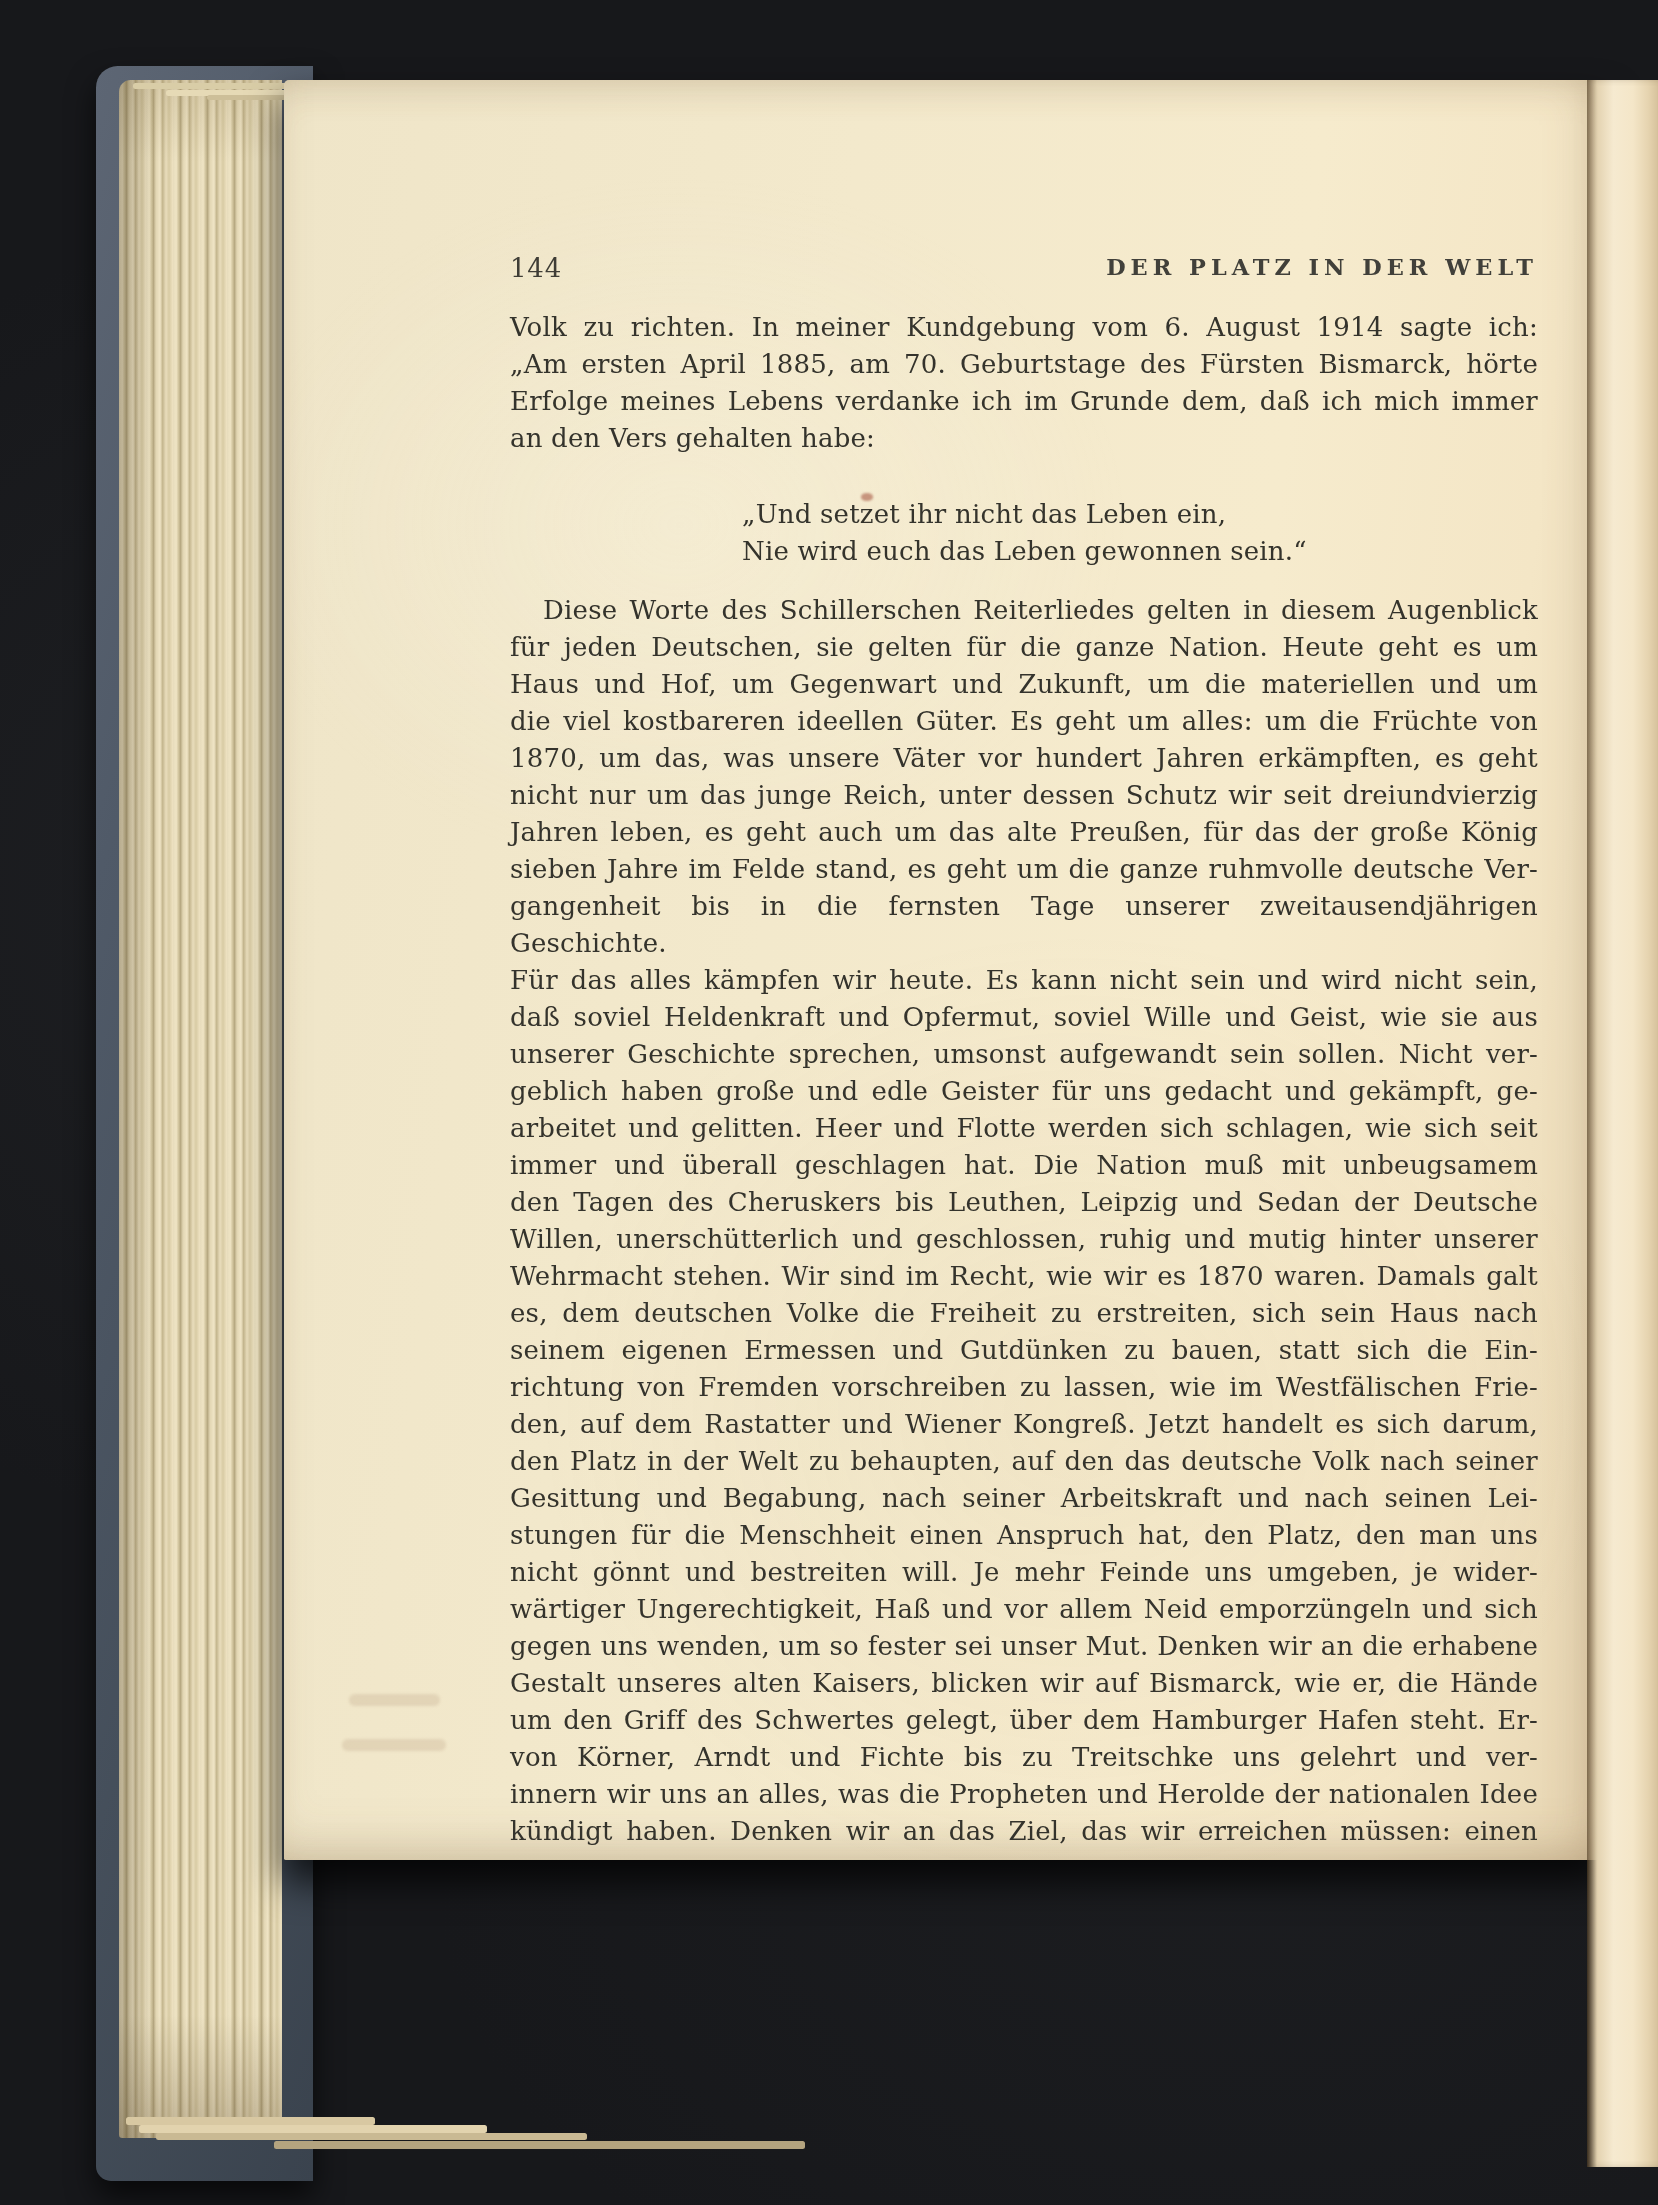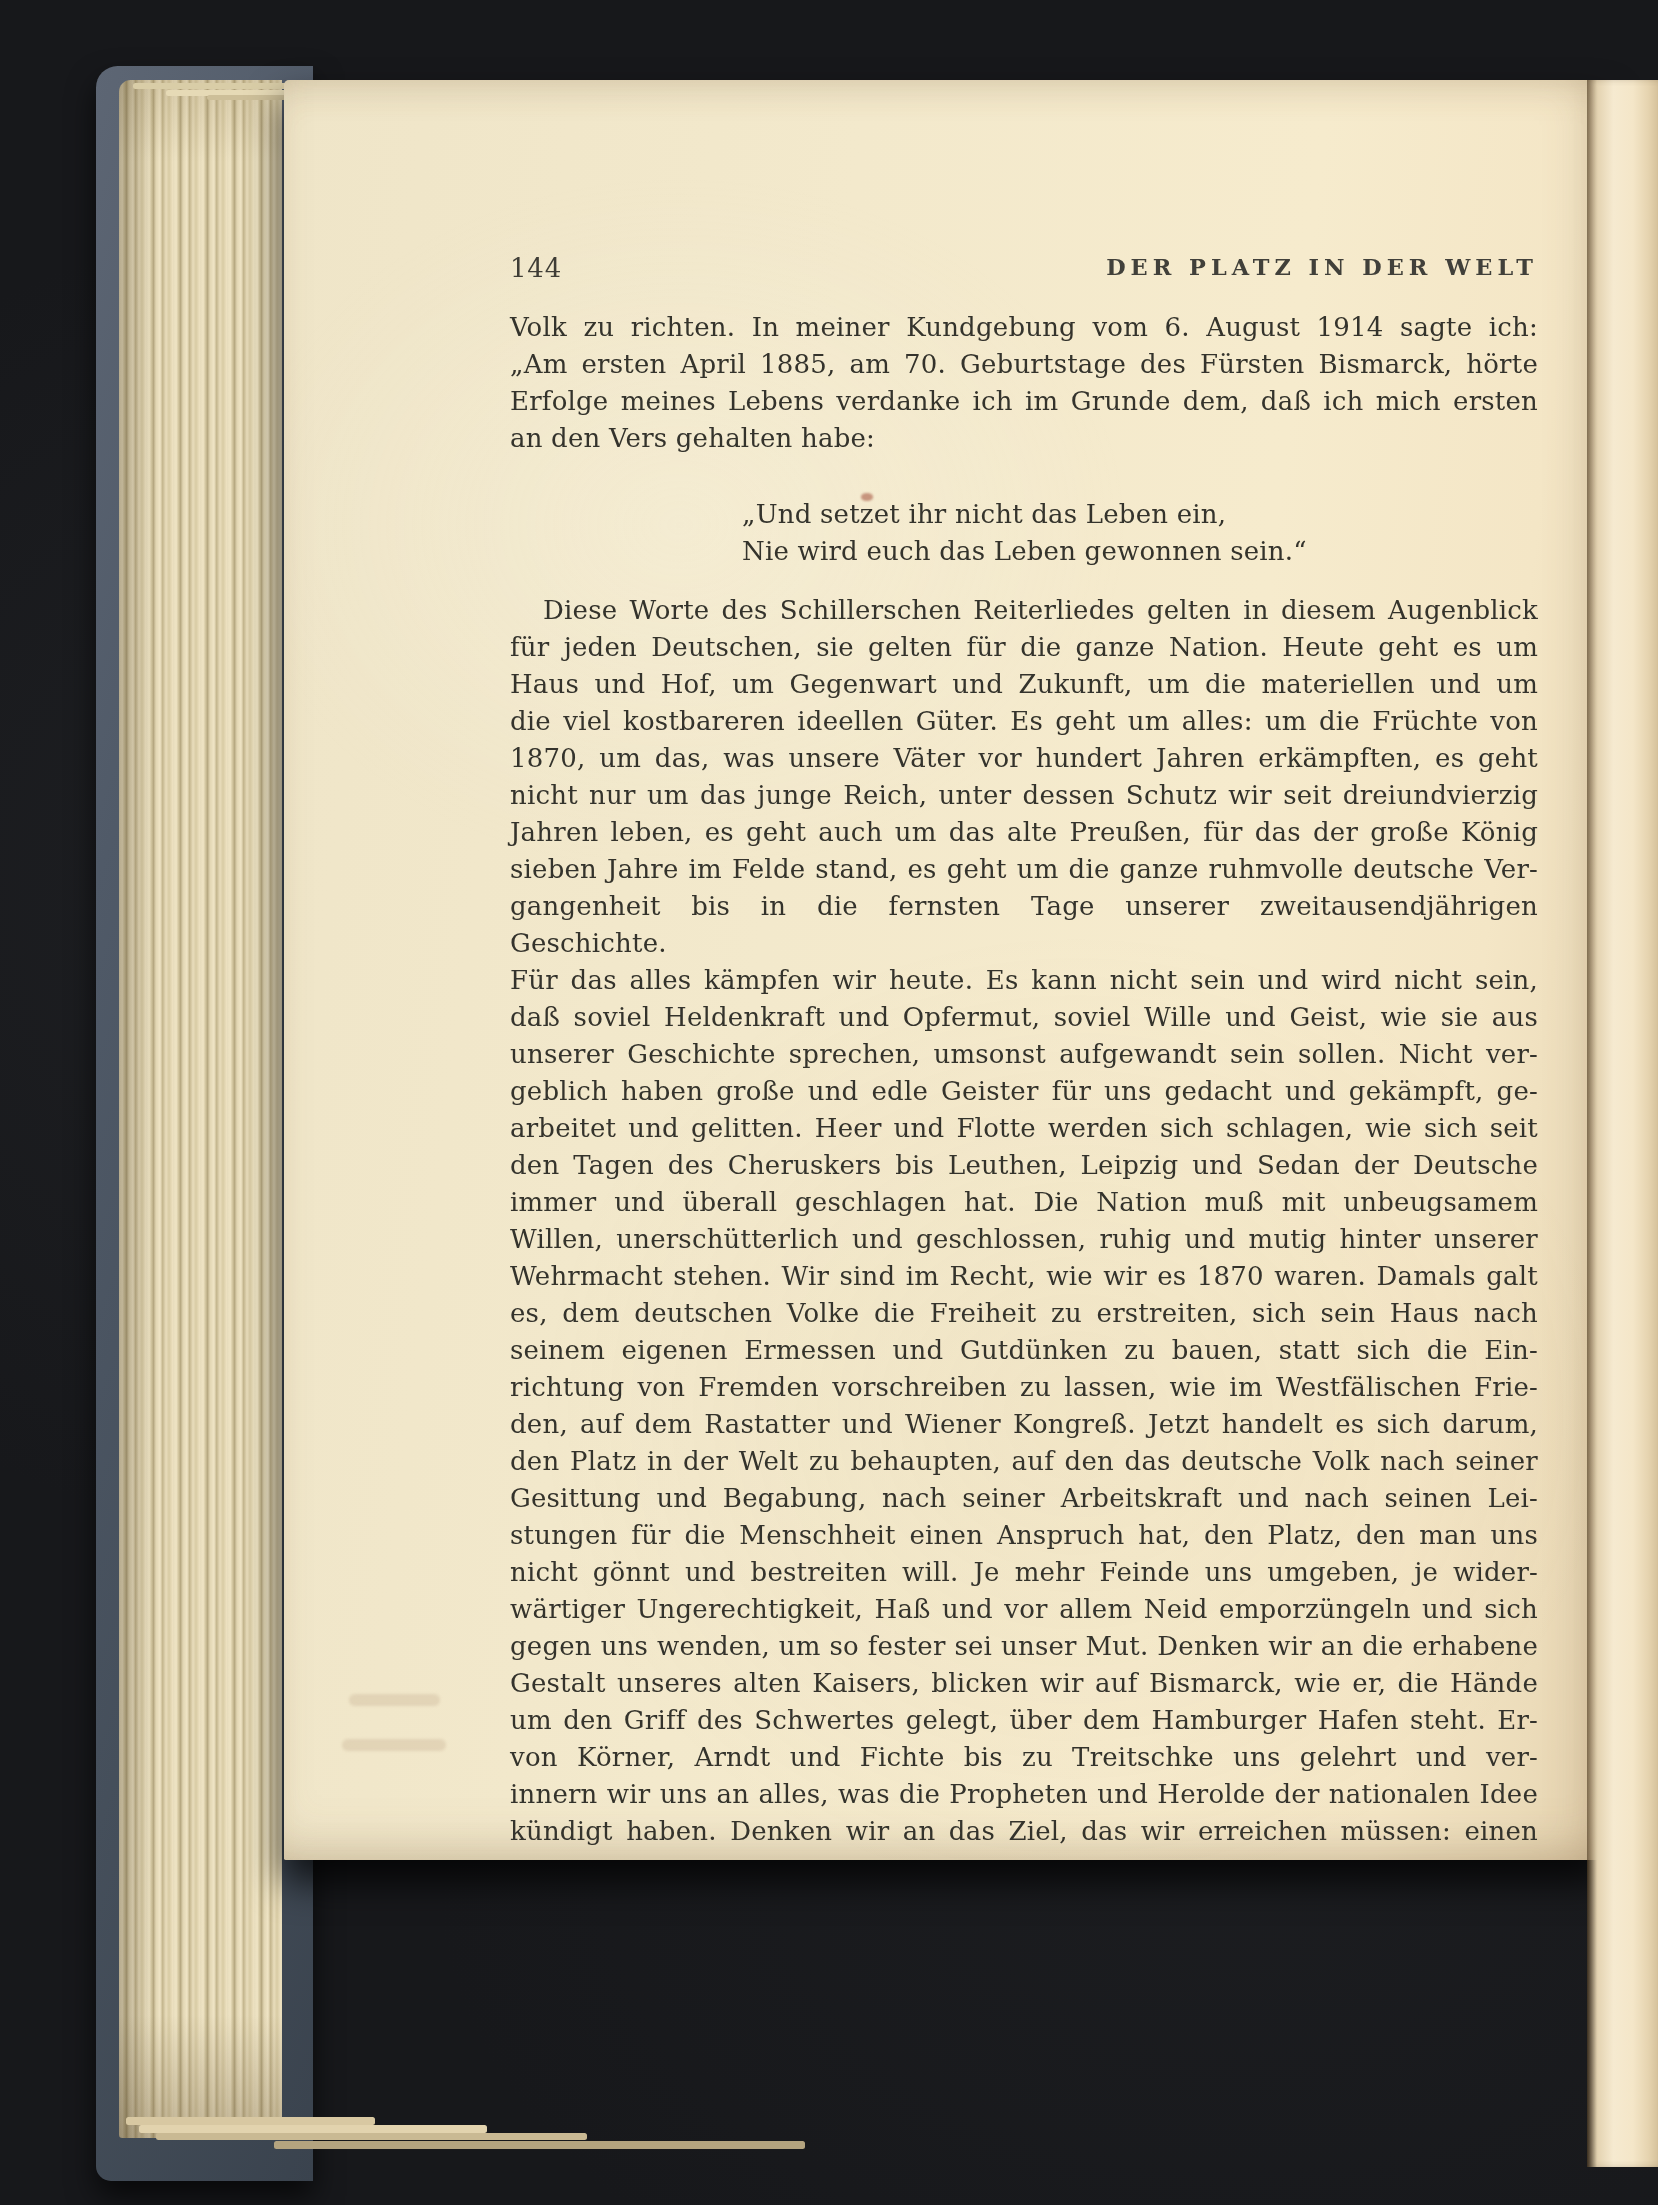--- a/index.html
+++ b/index.html
@@ -167,21 +167,21 @@
 
     <div class="header-row">
       <span class="page-number">144</span>
       <span class="running-title">DER PLATZ IN DER WELT</span>
     </div>
 
     <div class="textblock">
       <div id="para1" class="para">
           <div class="tline">Volk zu richten. In meiner Kundgebung vom 6. August 1914 sagte ich:</div>
           <div class="tline">„Am ersten April 1885, am 70. Geburtstage des Fürsten Bismarck, hörte</div>
-          <div class="tline">Erfolge meines Lebens verdanke ich im Grunde dem, daß ich mich ersten</div>
+          <div class="tline">Erfolge meines Lebens verdanke ich im Grunde dem, daß ich mich immer</div>
           <div class="tline">an den Vers gehalten habe:</div>
         </div>
       <div id="verse" class="verse">
           <div class="tline">„Und setzet ihr nicht das Leben ein,</div>
           <div class="tline">Nie wird euch das Leben gewonnen sein.“</div>
         </div>
       <div id="para2" class="para">
           <div class="tline">Diese Worte des Schillerschen Reiterliedes gelten in diesem Augenblick</div>
           <div class="tline">für jeden Deutschen, sie gelten für die ganze Nation. Heute geht es um</div>
           <div class="tline">Haus und Hof, um Gegenwart und Zukunft, um die materiellen und um</div>
@@ -189,22 +189,22 @@
           <div class="tline">1870, um das, was unsere Väter vor hundert Jahren erkämpften, es geht</div>
           <div class="tline">nicht nur um das junge Reich, unter dessen Schutz wir seit dreiundvierzig</div>
           <div class="tline">Jahren leben, es geht auch um das alte Preußen, für das der große König</div>
           <div class="tline">sieben Jahre im Felde stand, es geht um die ganze ruhmvolle deutsche Ver-</div>
           <div class="tline">gangenheit bis in die fernsten Tage unserer zweitausendjährigen Geschichte.</div>
           <div class="tline">Für das alles kämpfen wir heute. Es kann nicht sein und wird nicht sein,</div>
           <div class="tline">daß soviel Heldenkraft und Opfermut, soviel Wille und Geist, wie sie aus</div>
           <div class="tline">unserer Geschichte sprechen, umsonst aufgewandt sein sollen. Nicht ver-</div>
           <div class="tline">geblich haben große und edle Geister für uns gedacht und gekämpft, ge-</div>
           <div class="tline">arbeitet und gelitten. Heer und Flotte werden sich schlagen, wie sich seit</div>
+          <div class="tline">immer und überall geschlagen hat. Die Nation muß mit unbeugsamem</div>
           <div class="tline">den Tagen des Cheruskers bis Leuthen, Leipzig und Sedan der Deutsche</div>
-          <div class="tline">immer und überall geschlagen hat. Die Nation muß mit unbeugsamem</div>
           <div class="tline">Willen, unerschütterlich und geschlossen, ruhig und mutig hinter unserer</div>
           <div class="tline">Wehrmacht stehen. Wir sind im Recht, wie wir es 1870 waren. Damals galt</div>
           <div class="tline">es, dem deutschen Volke die Freiheit zu erstreiten, sich sein Haus nach</div>
           <div class="tline">seinem eigenen Ermessen und Gutdünken zu bauen, statt sich die Ein-</div>
           <div class="tline">richtung von Fremden vorschreiben zu lassen, wie im Westfälischen Frie-</div>
           <div class="tline">den, auf dem Rastatter und Wiener Kongreß. Jetzt handelt es sich darum,</div>
           <div class="tline">den Platz in der Welt zu behaupten, auf den das deutsche Volk nach seiner</div>
           <div class="tline">Gesittung und Begabung, nach seiner Arbeitskraft und nach seinen Lei-</div>
           <div class="tline">stungen für die Menschheit einen Anspruch hat, den Platz, den man uns</div>
           <div class="tline">nicht gönnt und bestreiten will. Je mehr Feinde uns umgeben, je wider-</div>

